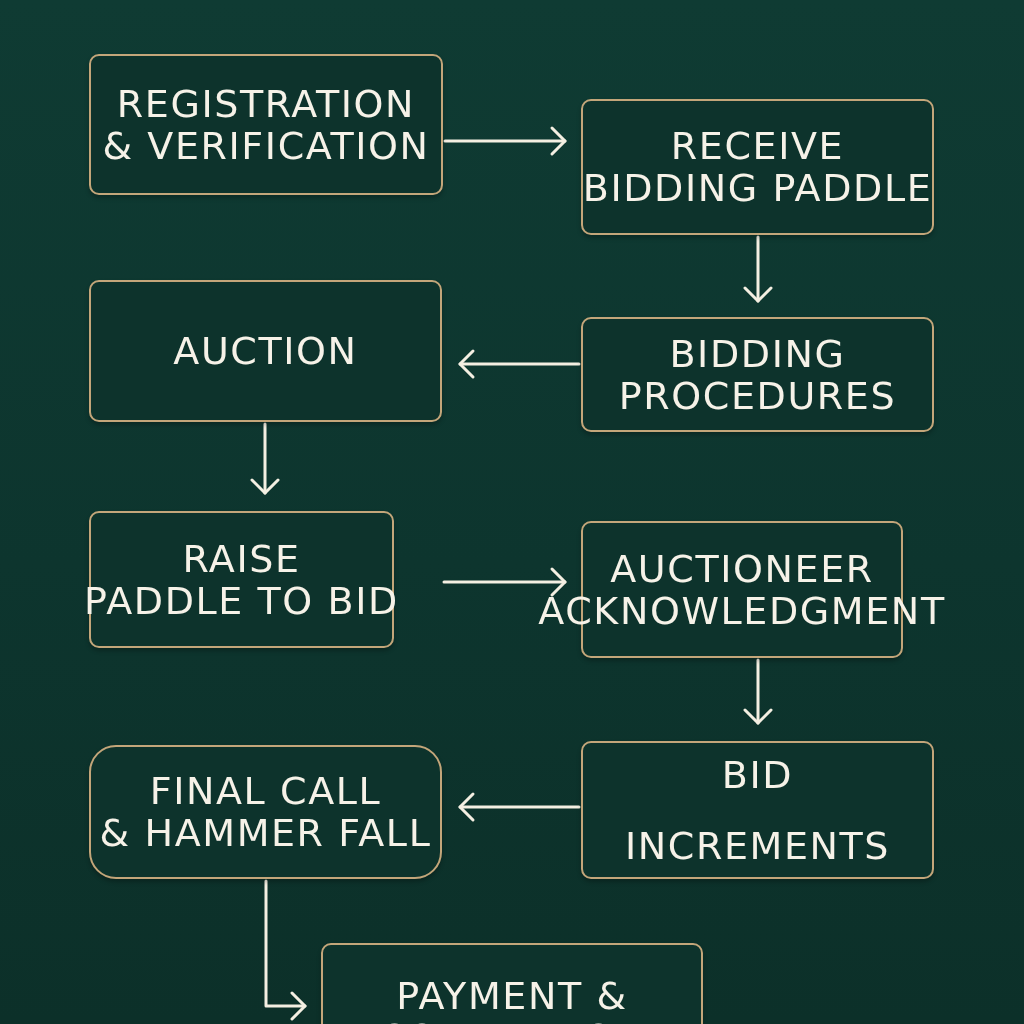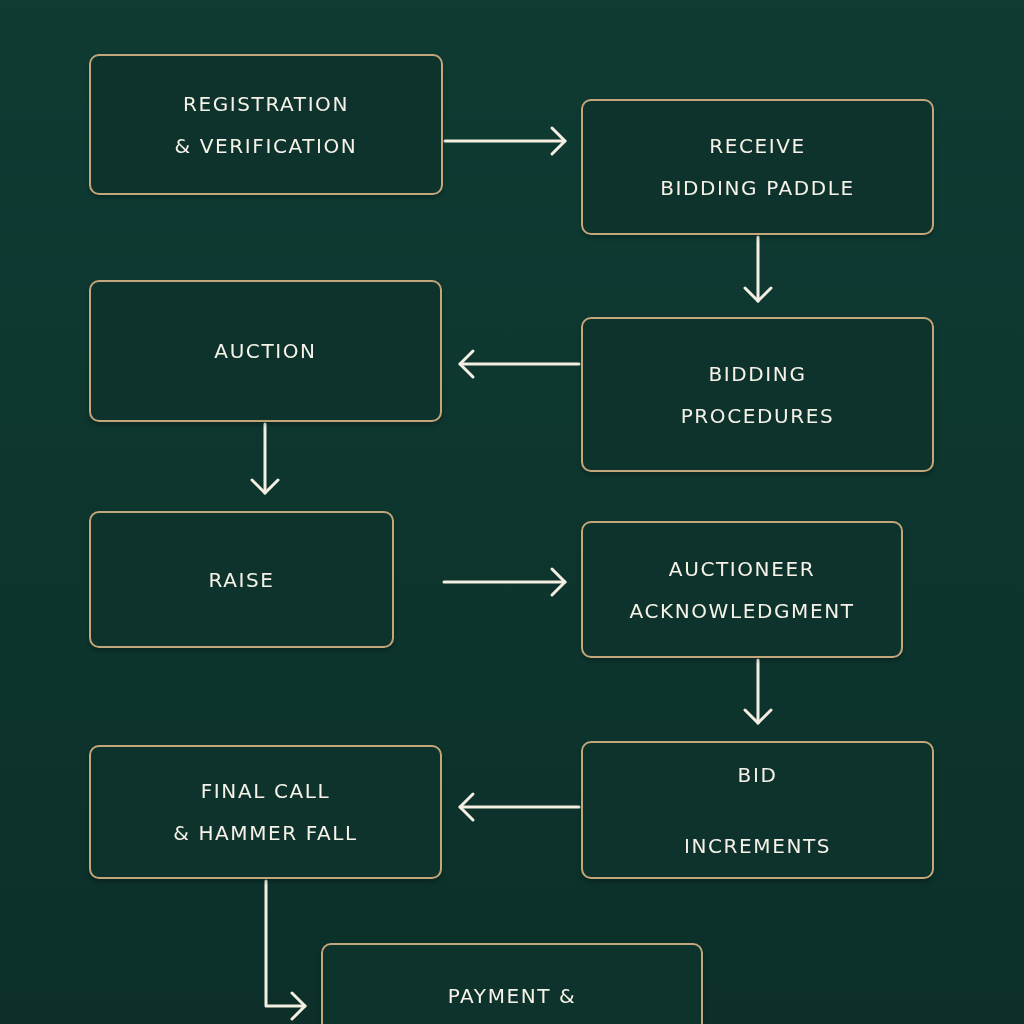--- a/index.html
+++ b/index.html
@@ -24,35 +24,35 @@
       box-sizing: border-box;
       border: 2.5px solid #c3a67a;
       border-radius: 10px;
       background: #0d332c;
       display: flex;
       flex-direction: column;
       align-items: center;
       justify-content: center;
       text-align: center;
       color: #f6f2e8;
-      font-size: 20px;
+      font-size: 38px;
       font-weight: 500;
       letter-spacing: 1.6px;
       line-height: 42px;
       text-transform: uppercase;
       box-shadow: 0 3px 4px rgba(0,0,0,0.25);
     }
     .node span { display: block; white-space: nowrap; }
     #n1 { left: 89px;  top: 54px;  width: 354px; height: 141px; }
     #n2 { left: 581px; top: 99px;  width: 353px; height: 136px; text-align: right; }
     #n3 { left: 89px;  top: 280px; width: 353px; height: 142px; }
-    #n4 { left: 581px; top: 317px; width: 353px; height: 155px; }
+    #n4 { left: 581px; top: 317px; width: 353px; height: 115px; }
     #n5 { left: 89px;  top: 511px; width: 305px; height: 137px; }
     #n6 { left: 581px; top: 521px; width: 322px; height: 137px; }
-    #n7 { left: 89px;  top: 745px; width: 353px; height: 134px; }
+    #n7 { left: 89px;  top: 745px; width: 353px; height: 134px; border-radius: 27px; }
     #n8 { left: 581px; top: 741px; width: 353px; height: 138px; gap: 29px; }
     #n9 { left: 321px; top: 943px; width: 382px; height: 140px; justify-content: flex-start; padding-top: 30px; }
     svg.arrows {
       position: absolute;
       left: 0; top: 0;
       width: 1024px; height: 1024px;
       pointer-events: none;
     }
     svg.arrows path {
       fill: none;
@@ -124,20 +124,21 @@
     <span>Auction</span>
   </div>
 
   <div class="node" id="n4">
     <span>Bidding</span>
     <span>Procedures</span>
   </div>
 
   <div class="node" id="n5">
     <span>Raise</span>
+    <span>Paddle to Bid</span>
   </div>
 
   <div class="node" id="n6">
     <span>Auctioneer</span>
     <span>Acknowledgment</span>
   </div>
 
   <div class="node" id="n7">
     <span>Final Call</span>
     <span>&amp; Hammer Fall</span>

